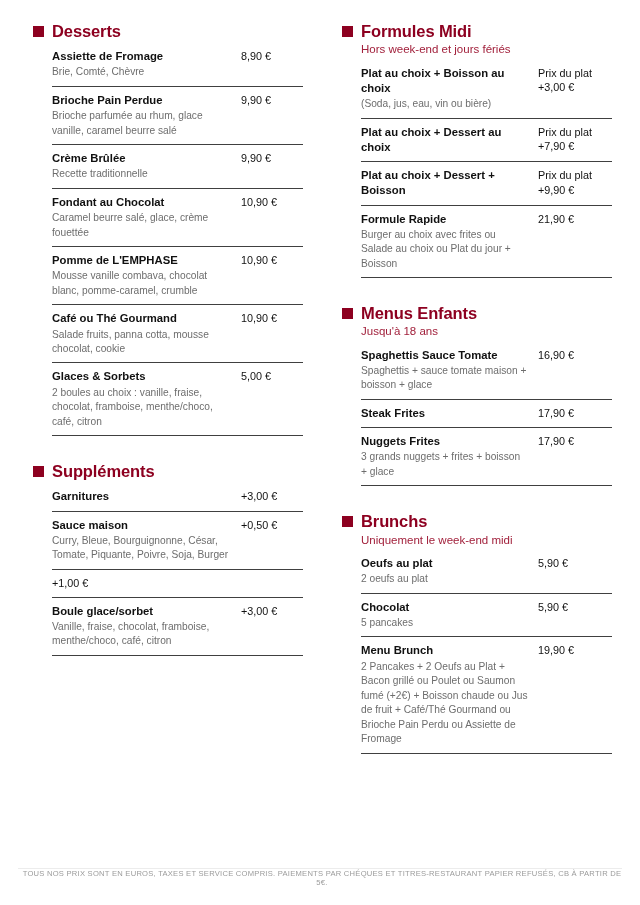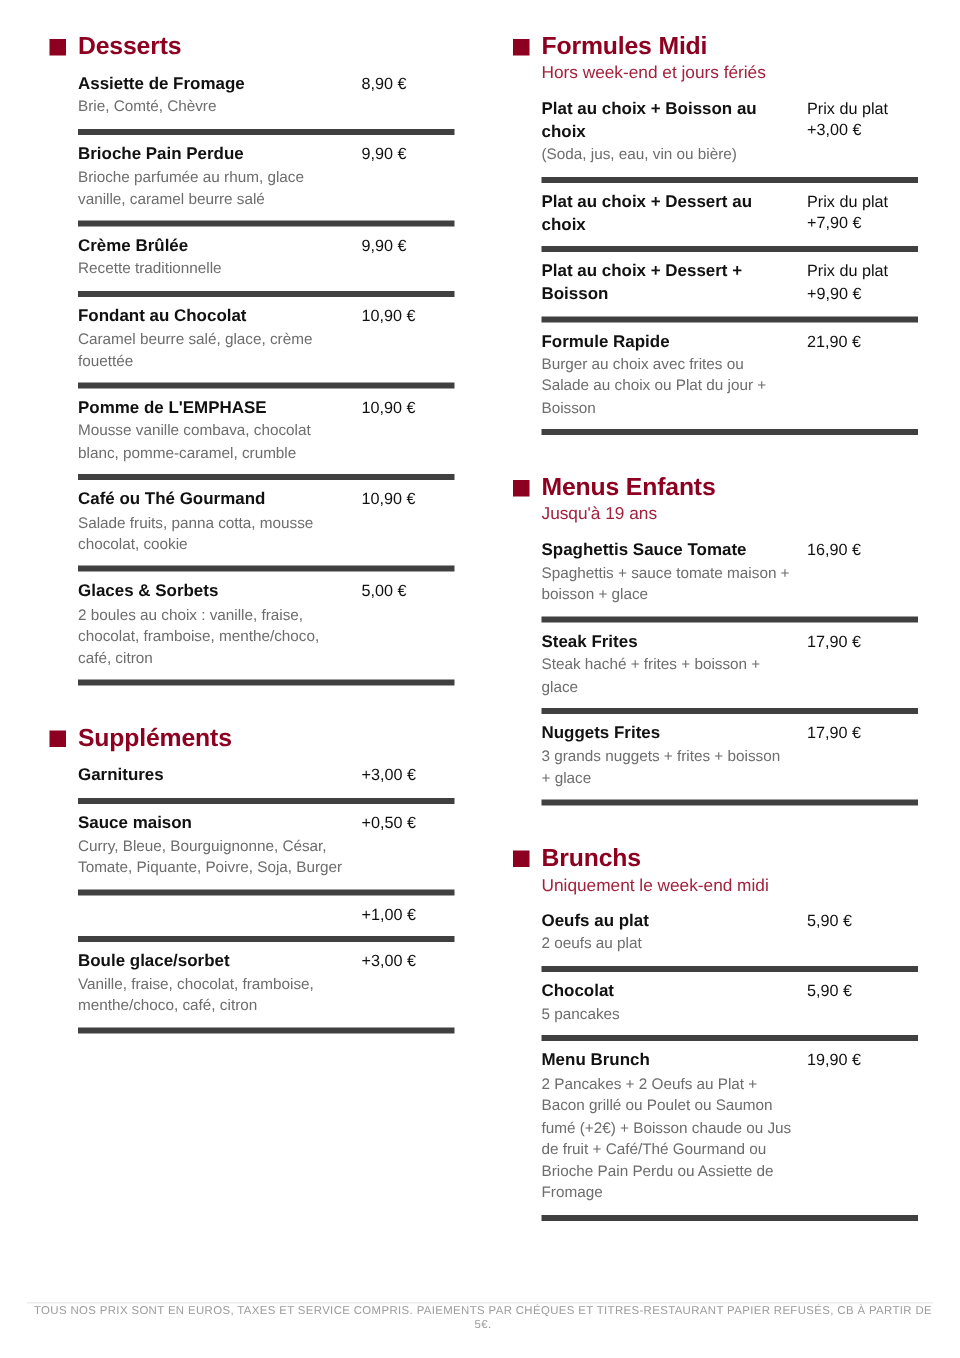--- a/index.html
+++ b/index.html
@@ -67,23 +67,23 @@
   }
   .section-head + .items { margin-top: 7px; }
 
   
   .items {
     margin-left: 19px;
     border-top: 0;
   }
   .item {
     display: flex;
-    justify-content: flex-end;
+    justify-content: flex-start;
     align-items: flex-start;
-    border-bottom: 4px solid #404040;
+    border-bottom: 1px solid #404040;
     padding: 6px 0 6px 0;
   }
   .item:first-child { padding-top: 2px; }
   .item.indented .item-main { padding-left: 6px; }
 
   .item-main { flex: 1 1 auto; padding-right: 10px; min-width: 0; }
   .item-name {
     font-size: 11.3px;
     font-weight: bold;
     color: #111111;
@@ -262,33 +262,32 @@
               </div>
               <div class="item-price">21,90 €</div>
             </div>
           </div>
         </div>
         <div class="section">
           <div class="section-head">
             <span class="sq"></span>
             <div class="section-title">Menus Enfants</div>
           </div>
-          <div class="section-sub">Jusqu'à 19 ans</div>
+          <div class="section-sub">Jusqu'à 18 ans</div>
           <div class="items">
             <div class="item">
               <div class="item-main">
                 <div class="item-name">Spaghettis Sauce Tomate</div>
                 <div class="item-desc">Spaghettis + sauce tomate maison + boisson + glace</div>
               </div>
               <div class="item-price">16,90 €</div>
             </div>
             <div class="item">
               <div class="item-main">
                 <div class="item-name">Steak Frites</div>
-                <div class="item-desc">Steak haché + frites + boisson + glace</div>
               </div>
               <div class="item-price">17,90 €</div>
             </div>
             <div class="item">
               <div class="item-main">
                 <div class="item-name">Nuggets Frites</div>
                 <div class="item-desc">3 grands nuggets + frites + boisson + glace</div>
               </div>
               <div class="item-price">17,90 €</div>
             </div>

